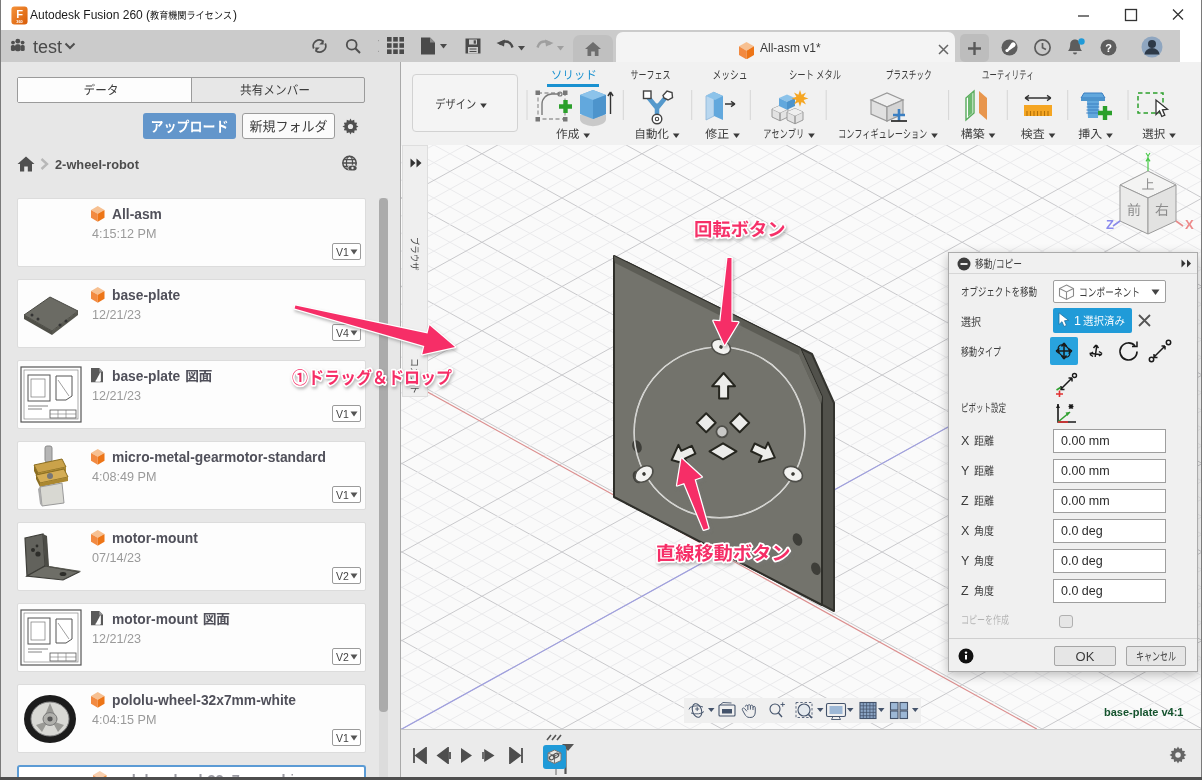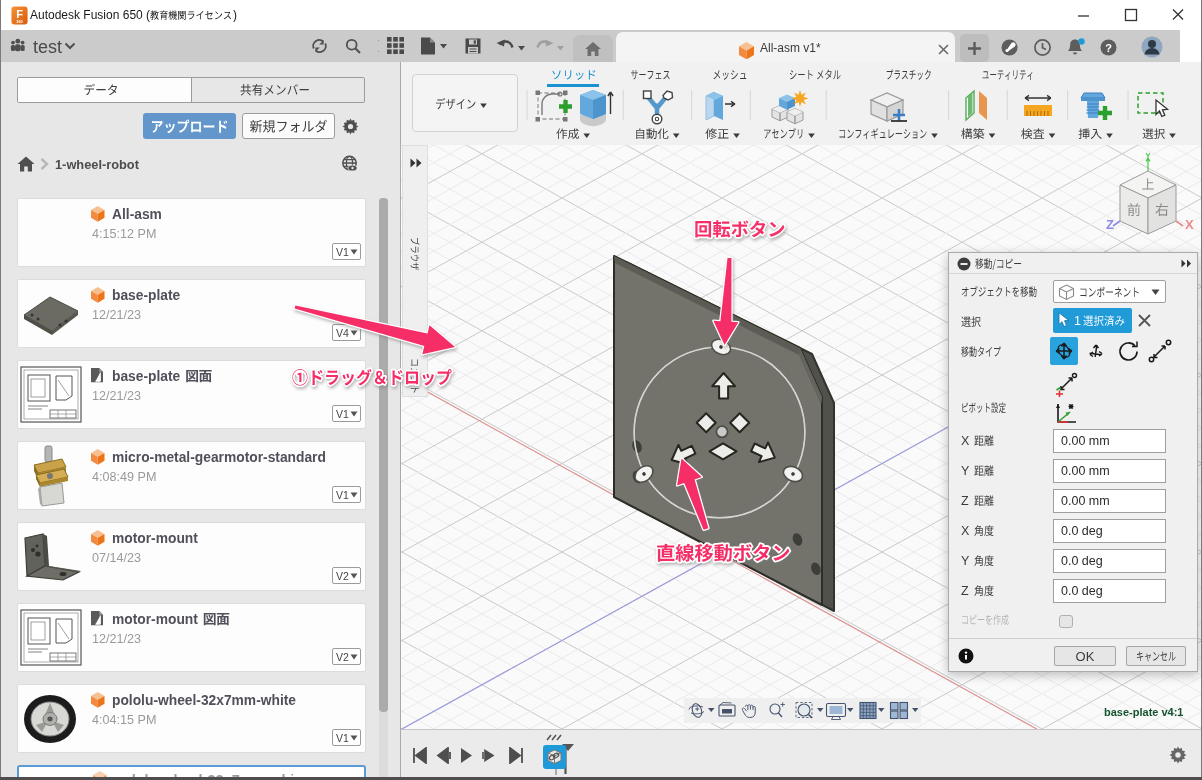--- a/index.html
+++ b/index.html
@@ -11,21 +11,21 @@
   <defs>
         <linearGradient id="fg" x1="0" y1="0" x2="1" y2="1">
    <stop offset="0" stop-color="#f59239"></stop>
           <stop offset="1" stop-color="#d85c08"></stop>
         </linearGradient>
       </defs>
   <rect x="0.5" y="0.5" width="19" height="21" rx="3.5" fill="url(#fg)"></rect>
   <text x="10" y="13.5" font-size="13" font-weight="bold" fill="#fff" text-anchor="middle" font-family="Liberation Sans">F</text>
   <text x="10" y="19.5" font-size="4.5" font-weight="bold" fill="#fff" text-anchor="middle" font-family="Liberation Sans">360</text>
  </svg>
- <span class="abs" style="left:30px;top:8px;font-size:12px;color:#1a1a1a">Autodesk Fusion 650 (</span>
+ <span class="abs" style="left:30px;top:8px;font-size:12px;color:#1a1a1a">Autodesk Fusion 260 (</span>
  <svg class="abs" style="left:0;top:0" width="480" height="26" viewBox="0 0 480 26">
       <g transform="translate(150.0,19.0)">
         <g transform="scale(0.8932,1)">
           <path d="M6.4 -8.6C6.2 -6.9 5.6 -5.2 4.8 -4.2L4.5 -4.4L4.3 -4.4H3.2C3.4 -4.6 3.7 -4.9 3.9 -5.2H5.4V-5.8H4.4C4.8 -6.5 5.3 -7.3 5.6 -8.1L4.9 -8.3C4.7 -7.8 4.4 -7.3 4.2 -6.8V-7.5H2.9V-8.6H2.2V-7.5H0.8V-6.8H2.2V-5.8H0.4V-5.2H2.9C2.7 -4.9 2.4 -4.6 2.2 -4.4H1.3V-3.8H1.4C1.0 -3.5 0.6 -3.3 0.2 -3.0C0.4 -2.9 0.7 -2.6 0.8 -2.5C1.4 -2.8 2.0 -3.3 2.6 -3.8H3.8C3.5 -3.5 3.2 -3.2 2.9 -3.0H2.6V-2.1L0.4 -1.9L0.5 -1.2L2.6 -1.4V-0.0C2.6 0.1 2.5 0.1 2.4 0.1C2.3 0.2 1.8 0.2 1.3 0.1C1.4 0.3 1.5 0.6 1.6 0.8C2.2 0.8 2.7 0.8 2.9 0.7C3.2 0.6 3.3 0.4 3.3 0.0V-1.5L5.4 -1.7V-2.4L3.3 -2.2V-2.6C3.8 -3.0 4.4 -3.5 4.8 -4.0C5.0 -3.9 5.3 -3.7 5.4 -3.5C5.7 -3.9 5.9 -4.3 6.1 -4.7C6.3 -3.7 6.6 -2.7 7.0 -1.9C6.4 -1.0 5.6 -0.3 4.6 0.2C4.7 0.3 5.0 0.7 5.0 0.8C6.0 0.3 6.8 -0.3 7.4 -1.1C7.9 -0.3 8.5 0.4 9.3 0.8C9.5 0.6 9.7 0.3 9.9 0.2C9.0 -0.3 8.4 -1.0 7.9 -1.9C8.5 -3.0 8.9 -4.3 9.1 -6.0H9.8V-6.7H6.8C7.0 -7.2 7.1 -7.8 7.2 -8.4ZM2.9 -6.8H4.2C4.0 -6.5 3.7 -6.1 3.5 -5.8H2.9ZM6.6 -6.0H8.4C8.2 -4.7 7.9 -3.6 7.5 -2.7C7.1 -3.7 6.8 -4.8 6.6 -6.0Z M17.6 -3.6V-2.8H13.0V-3.6ZM12.3 -4.2V0.8H13.0V-0.9H17.6V-0.0C17.6 0.1 17.6 0.2 17.4 0.2C17.2 0.2 16.6 0.2 16.0 0.2C16.1 0.4 16.2 0.6 16.3 0.8C17.1 0.8 17.6 0.8 18.0 0.7C18.3 0.6 18.4 0.4 18.4 0.0V-4.2ZM13.0 -2.2H17.6V-1.5H13.0ZM14.9 -8.6V-7.6H10.8V-6.9H13.5C13.2 -6.5 12.9 -6.0 12.6 -5.6L11.2 -5.6L11.3 -4.9C13.0 -4.9 15.8 -5.0 18.4 -5.1C18.6 -4.8 18.9 -4.6 19.1 -4.4L19.7 -4.9C19.2 -5.4 18.0 -6.3 17.1 -6.9H19.8V-7.6H15.7V-8.6ZM16.5 -6.5C16.9 -6.3 17.2 -6.0 17.6 -5.7L13.5 -5.6C13.8 -6.0 14.2 -6.5 14.5 -6.9H17.1Z M22.2 -8.6V-6.4H20.9V-5.6H22.1C21.9 -4.3 21.3 -2.6 20.7 -1.8C20.8 -1.6 21.0 -1.3 21.1 -1.1C21.5 -1.8 21.9 -2.8 22.2 -3.9V0.8H22.9V-4.3C23.2 -3.8 23.5 -3.2 23.6 -2.9L24.0 -3.3V-2.7H24.7C24.6 -1.5 24.3 -0.4 23.4 0.3C23.5 0.4 23.7 0.6 23.8 0.8C24.6 0.2 25.0 -0.6 25.2 -1.5C25.6 -1.2 26.1 -0.8 26.3 -0.6L26.7 -1.1C26.4 -1.4 25.8 -1.8 25.3 -2.1L25.4 -2.7H27.0C27.1 -2.0 27.3 -1.3 27.5 -0.8C26.9 -0.3 26.3 0.0 25.6 0.3C25.7 0.4 25.9 0.7 26.0 0.8C26.6 0.5 27.2 0.2 27.8 -0.2C28.2 0.4 28.6 0.8 29.3 0.8C29.9 0.8 30.2 0.5 30.3 -0.7C30.1 -0.7 29.9 -0.9 29.8 -1.0C29.7 -0.1 29.6 0.2 29.3 0.2C28.9 0.2 28.6 -0.1 28.3 -0.7C28.8 -1.2 29.2 -1.7 29.5 -2.3L28.8 -2.6C28.6 -2.1 28.4 -1.7 28.0 -1.3C27.9 -1.7 27.7 -2.2 27.6 -2.7H30.2V-3.4H29.3L29.5 -3.6C29.3 -3.8 28.8 -4.1 28.4 -4.3L28.1 -3.9C28.4 -3.8 28.7 -3.5 28.9 -3.4H27.5C27.3 -4.8 27.2 -6.6 27.2 -8.6H26.5C26.6 -6.6 26.6 -4.8 26.9 -3.4H24.0L24.0 -3.4C23.9 -3.7 23.2 -4.9 22.9 -5.2V-5.6H24.0V-6.4H22.9V-8.6ZM29.3 -7.4C29.1 -7.1 28.9 -6.7 28.7 -6.3C28.5 -6.4 28.4 -6.6 28.2 -6.7C28.5 -7.1 28.8 -7.7 29.1 -8.2L28.5 -8.5C28.3 -8.0 28.1 -7.5 27.8 -7.0L27.6 -7.2L27.3 -6.8C27.7 -6.5 28.1 -6.1 28.4 -5.8C28.2 -5.4 27.9 -5.1 27.7 -4.9L27.4 -4.8L27.5 -4.2L29.7 -4.5C29.7 -4.3 29.8 -4.2 29.8 -4.0L30.3 -4.3C30.2 -4.7 29.9 -5.3 29.7 -5.7L29.2 -5.5C29.3 -5.4 29.4 -5.2 29.5 -5.0L28.4 -4.9C28.9 -5.6 29.4 -6.5 29.9 -7.2ZM25.9 -7.4C25.7 -7.1 25.5 -6.7 25.2 -6.3C25.1 -6.4 24.9 -6.5 24.8 -6.7C25.0 -7.1 25.3 -7.7 25.6 -8.2L25.0 -8.5C24.9 -8.1 24.6 -7.5 24.4 -7.0L24.1 -7.2L23.8 -6.8C24.2 -6.5 24.7 -6.1 24.9 -5.8C24.7 -5.4 24.4 -5.0 24.2 -4.7L23.9 -4.7L24.0 -4.1L26.1 -4.3L26.1 -4.0L26.6 -4.2C26.6 -4.6 26.3 -5.2 26.1 -5.7L25.6 -5.5C25.7 -5.3 25.8 -5.1 25.9 -4.9L24.9 -4.8C25.4 -5.5 26.0 -6.4 26.4 -7.2Z M39.6 -8.1H36.1V-4.8H39.2V-0.1C39.2 0.0 39.1 0.1 39.0 0.1L38.1 0.1C38.2 -0.1 38.3 -0.2 38.4 -0.3C37.3 -0.5 36.5 -1.0 36.1 -1.7H38.4V-2.3H36.0V-2.4V-3.1H38.2V-3.7H37.0L37.5 -4.5L36.8 -4.7C36.7 -4.4 36.5 -4.0 36.3 -3.7H35.0C34.9 -3.9 34.7 -4.4 34.4 -4.7L33.8 -4.5C34.0 -4.3 34.2 -3.9 34.3 -3.7H33.2V-3.1H35.3V-2.4V-2.3H33.0V-1.7H35.1C34.9 -1.2 34.4 -0.6 32.9 -0.2C33.1 -0.0 33.3 0.2 33.4 0.3C34.7 -0.1 35.4 -0.7 35.7 -1.2C36.2 -0.5 36.9 0.1 37.9 0.3L38.0 0.1C38.1 0.3 38.2 0.6 38.2 0.8C38.9 0.8 39.3 0.8 39.6 0.7C39.9 0.6 39.9 0.3 39.9 -0.1V-8.1ZM34.5 -6.2V-5.4H32.3V-6.2ZM34.5 -6.8H32.3V-7.6H34.5ZM39.2 -6.2V-5.4H36.9V-6.2ZM39.2 -6.8H36.9V-7.6H39.2ZM31.5 -8.1V0.8H32.3V-4.8H35.2V-8.1Z M43.2 -7.6V-6.8C43.4 -6.8 43.8 -6.8 44.1 -6.8C44.6 -6.8 47.5 -6.8 48.1 -6.8C48.4 -6.8 48.8 -6.8 49.0 -6.8V-7.6C48.8 -7.6 48.4 -7.5 48.1 -7.5C47.5 -7.5 44.6 -7.5 44.1 -7.5C43.7 -7.5 43.4 -7.6 43.2 -7.6ZM49.8 -4.9 49.2 -5.3C49.1 -5.2 48.8 -5.2 48.6 -5.2C48.1 -5.2 43.7 -5.2 43.2 -5.2C43.0 -5.2 42.6 -5.2 42.2 -5.3V-4.4C42.6 -4.4 43.0 -4.4 43.2 -4.4C43.8 -4.4 48.2 -4.4 48.7 -4.4C48.5 -3.7 48.1 -2.8 47.4 -2.2C46.6 -1.3 45.3 -0.6 43.8 -0.3L44.5 0.4C45.8 0.1 47.1 -0.5 48.1 -1.7C48.9 -2.5 49.3 -3.6 49.6 -4.6C49.6 -4.7 49.7 -4.8 49.8 -4.9Z M51.9 -3.7 52.3 -2.9C53.7 -3.3 55.1 -3.9 56.2 -4.5V-0.8C56.2 -0.4 56.1 0.1 56.1 0.3H57.1C57.1 0.1 57.0 -0.4 57.0 -0.8V-5.1C58.1 -5.8 59.0 -6.5 59.8 -7.4L59.1 -8.0C58.4 -7.1 57.4 -6.3 56.3 -5.6C55.2 -4.9 53.6 -4.2 51.9 -3.7Z M70.2 -5.9 69.6 -6.3C69.5 -6.3 69.3 -6.2 69.1 -6.2C68.7 -6.1 66.9 -5.7 65.1 -5.4V-6.9C65.1 -7.2 65.2 -7.6 65.2 -7.9H64.2C64.3 -7.6 64.3 -7.3 64.3 -6.9V-5.2C63.2 -5.0 62.3 -4.8 61.8 -4.8L62.0 -3.9L64.3 -4.4V-1.3C64.3 -0.3 64.7 0.2 66.6 0.2C67.8 0.2 68.9 0.1 69.8 -0.0L69.8 -0.9C68.8 -0.7 67.8 -0.6 66.6 -0.6C65.4 -0.6 65.1 -0.8 65.1 -1.5V-4.6L69.0 -5.3C68.7 -4.7 68.0 -3.6 67.2 -2.9L67.9 -2.5C68.7 -3.3 69.5 -4.6 70.0 -5.5C70.1 -5.6 70.2 -5.8 70.2 -5.9Z M73.7 -7.5 73.1 -6.9C73.9 -6.3 75.2 -5.3 75.7 -4.7L76.3 -5.4C75.7 -5.9 74.4 -7.0 73.7 -7.5ZM72.8 -0.6 73.4 0.2C75.1 -0.1 76.4 -0.7 77.4 -1.4C78.9 -2.4 80.1 -3.7 80.8 -5.0L80.3 -5.9C79.7 -4.6 78.5 -3.1 76.9 -2.1C75.9 -1.5 74.6 -0.9 72.8 -0.6Z M89.8 -6.8 89.2 -7.2C89.1 -7.2 88.8 -7.1 88.5 -7.1C88.1 -7.1 84.9 -7.1 84.5 -7.1C84.2 -7.1 83.7 -7.2 83.5 -7.2V-6.3C83.6 -6.3 84.2 -6.3 84.5 -6.3C84.9 -6.3 88.1 -6.3 88.5 -6.3C88.3 -5.5 87.5 -4.3 86.8 -3.5C85.8 -2.3 84.3 -1.1 82.6 -0.5L83.3 0.2C84.8 -0.5 86.2 -1.6 87.3 -2.8C88.3 -1.8 89.4 -0.6 90.1 0.3L90.8 -0.3C90.1 -1.1 88.9 -2.5 87.8 -3.4C88.5 -4.3 89.2 -5.5 89.5 -6.4C89.6 -6.5 89.7 -6.7 89.8 -6.8Z" fill="#1a1a1a"></path>
         </g>
       </g>
     </svg>
  <span class="abs" style="left:233px;top:8px;font-size:12px;color:#1a1a1a">)</span>
  <svg class="abs" style="left:1070px;top:8px" width="125" height="14" viewBox="0 0 125 14">
   <path d="M8,8 h11" stroke="#333" stroke-width="1.3"></path>
@@ -94,21 +94,21 @@
  <svg class="abs" style="left:342px;top:88px" width="17" height="17" viewBox="0 0 17 17" fill="#4f4f4f">
   <path d="M8.5,0.5 l1.2,2.2 2.5,-0.9 0.3,2.6 2.6,0.3 -0.9,2.5 2.2,1.3 -2.2,1.3 0.9,2.5 -2.6,0.3 -0.3,2.6 -2.5,-0.9 -1.2,2.2 -1.2,-2.2 -2.5,0.9 -0.3,-2.6 -2.6,-0.3 0.9,-2.5 -2.3,-1.3 2.3,-1.3 -0.9,-2.5 2.6,-0.3 0.3,-2.6 2.5,0.9 Z"></path>
   <circle cx="8.5" cy="8.5" r="2.6" fill="#e7e7e7"></circle>
  </svg>
  <svg class="abs" style="left:17px;top:126px" width="18" height="16" viewBox="0 0 18 16" fill="#4f4f4f">
       <path d="M9,0.5 L17.5,8 H15 V15.5 H10.8 V10.5 H7.2 V15.5 H3 V8 H0.5 Z"></path>
     </svg>
  <svg class="abs" style="left:40px;top:128px" width="9" height="12" viewBox="0 0 9 12">
       <path d="M1.5,1 L7,6 L1.5,11" stroke="#b8b8b8" stroke-width="2.4" fill="none"></path>
     </svg>
- <span class="abs" style="left:55px;top:127px;font-size:12.8px;font-weight:bold;color:#4c4c4c">1-wheel-robot</span>
+ <span class="abs" style="left:55px;top:127px;font-size:12.8px;font-weight:bold;color:#4c4c4c">2-wheel-robot</span>
  <svg class="abs" style="left:341px;top:125px" width="18" height="18" viewBox="0 0 18 18">
   <circle cx="8.5" cy="8" r="6.7" fill="none" stroke="#4f4f4f" stroke-width="1.5"></circle>
   <ellipse cx="8.5" cy="8" rx="3.1" ry="6.7" fill="none" stroke="#4f4f4f" stroke-width="1.3"></ellipse>
   <path d="M1.8,8 h13.4 M2.8,4.6 h11.4 M2.8,11.4 h11.4" stroke="#4f4f4f" stroke-width="1.3"></path>
   <ellipse cx="11.5" cy="13" rx="5" ry="3.2" fill="#e7e7e7"></ellipse>
       <ellipse cx="11.5" cy="13" rx="4.2" ry="2.6" fill="#4f4f4f"></ellipse>
       <circle cx="11.5" cy="13" r="1.2" fill="#e7e7e7"></circle>
  </svg>
  <div class="abs" style="left:17px;top:168px;width:349px;height:69px;background:#fdfdfd;border:1px solid #dcdcdc;border-radius:2px"></div>
 

